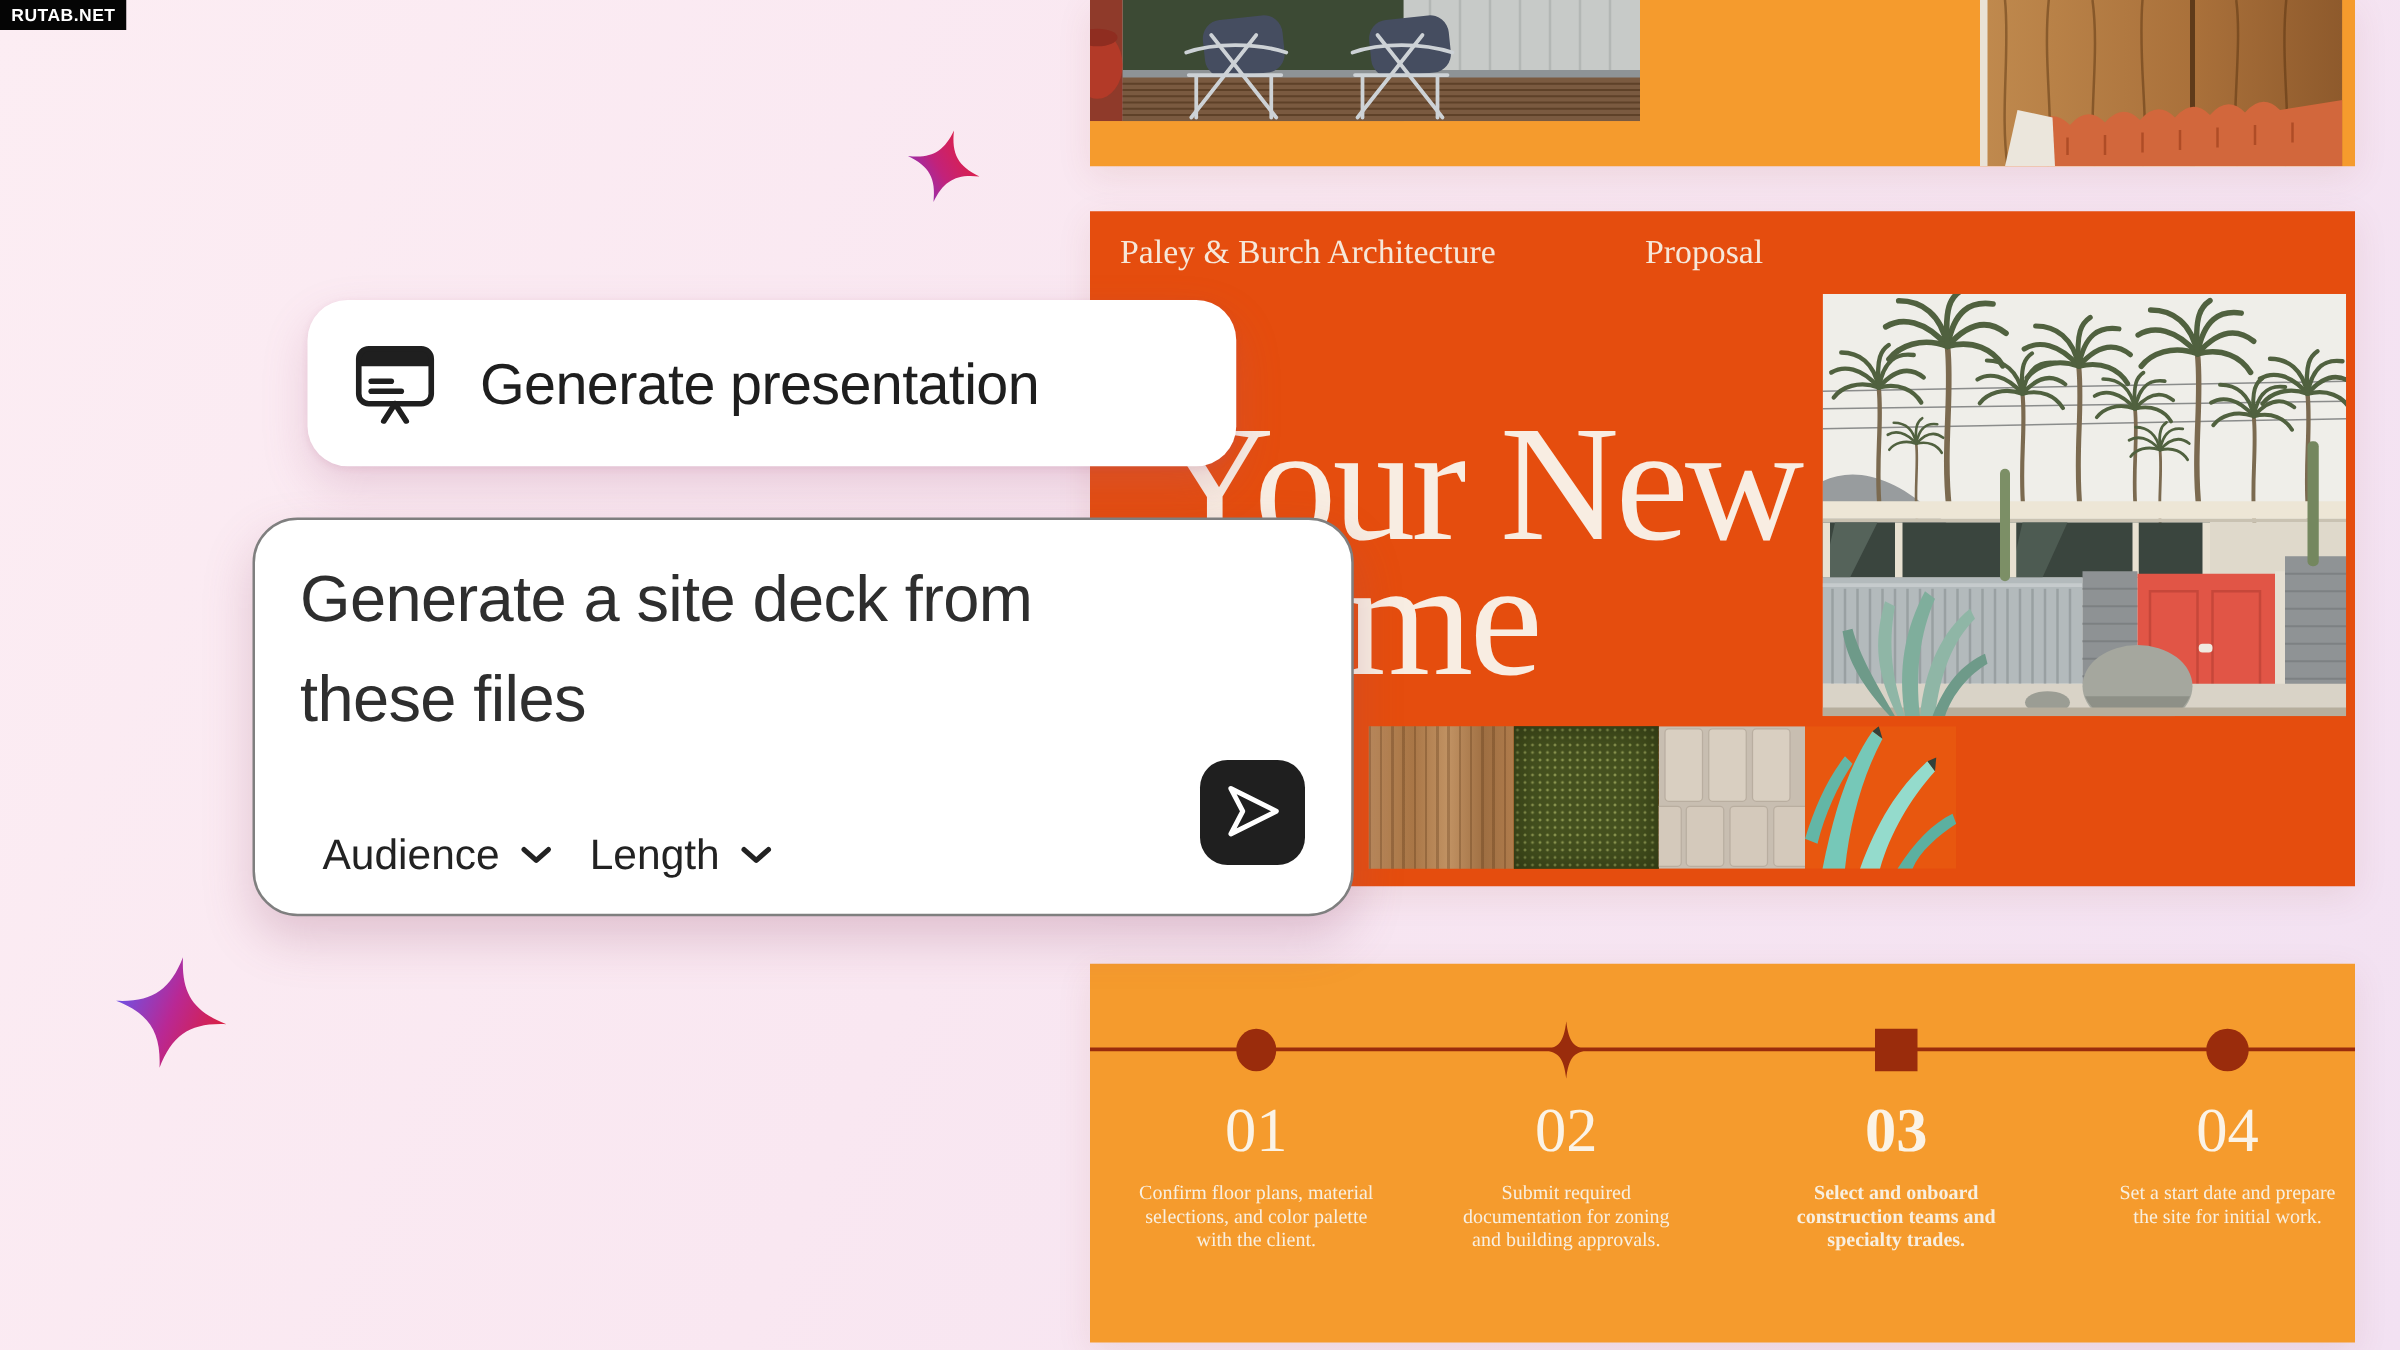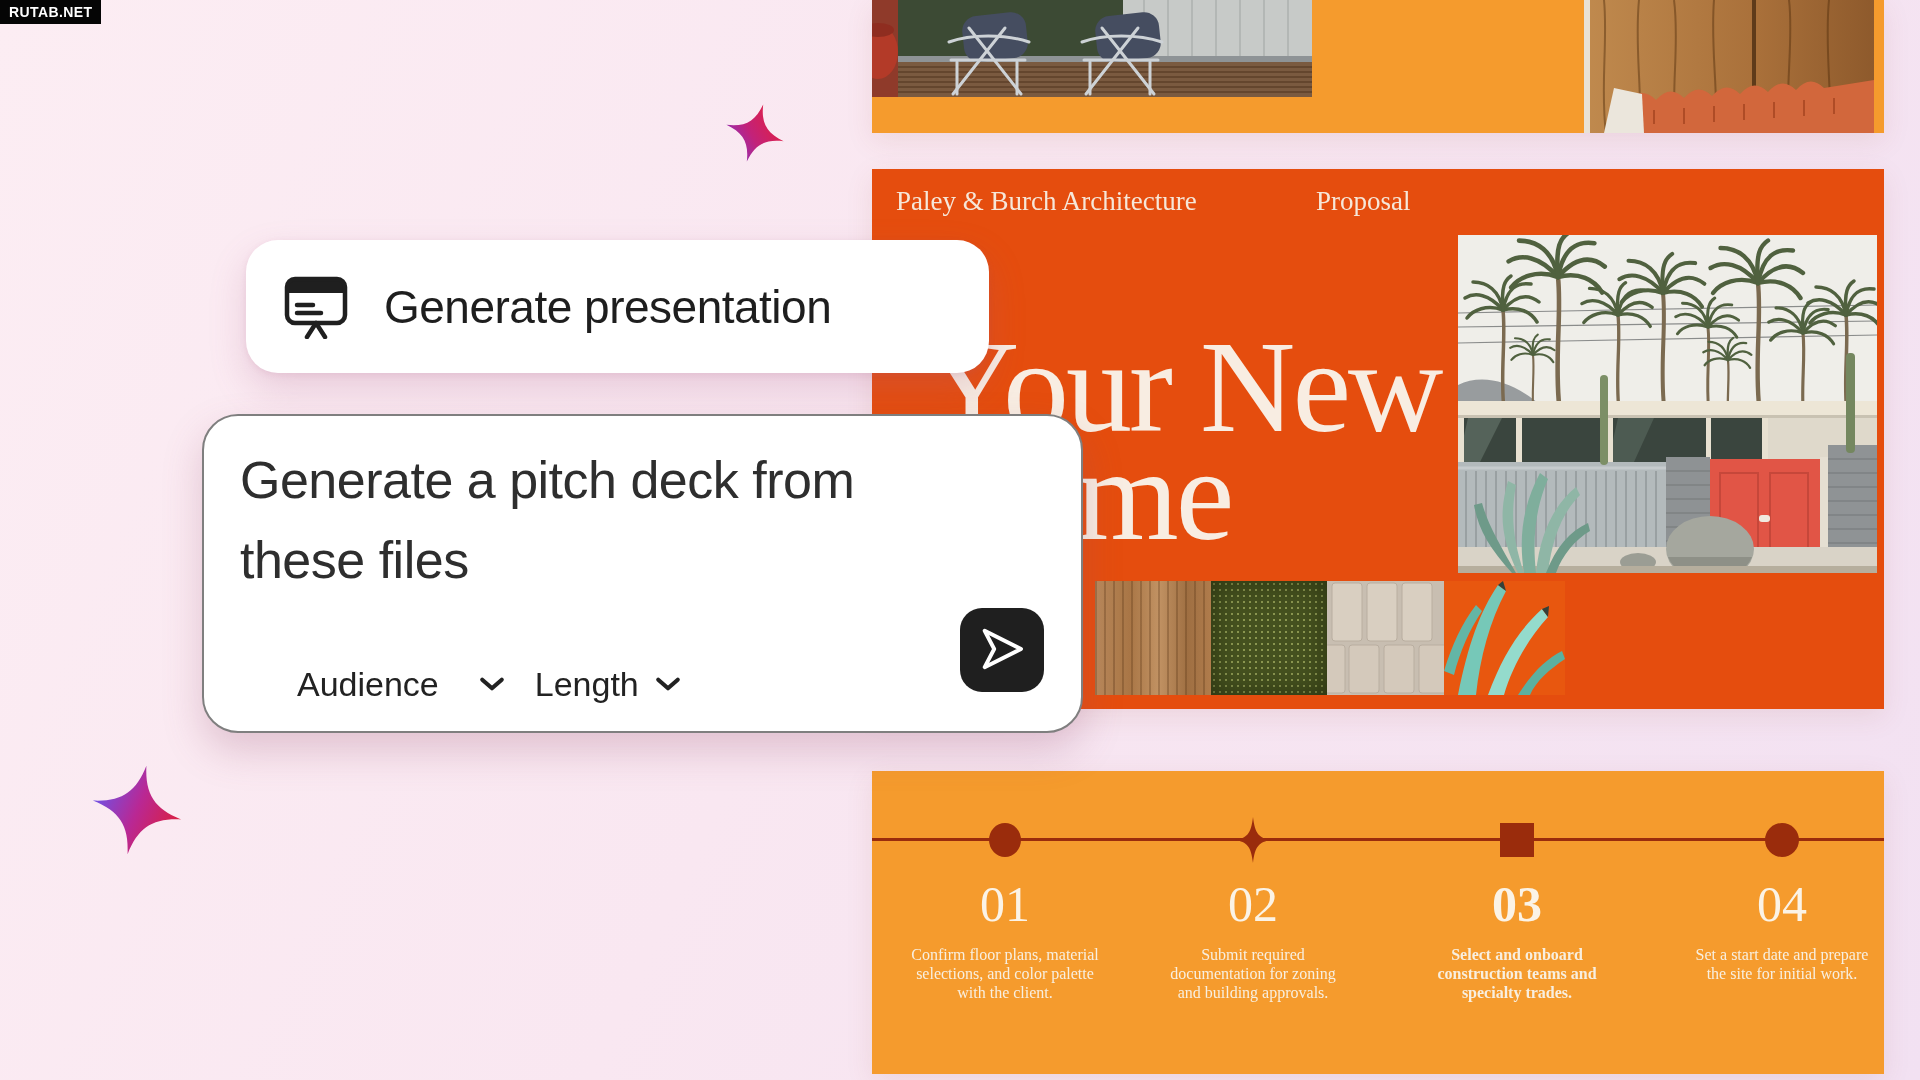--- a/index.html
+++ b/index.html
@@ -93,21 +93,21 @@
     font-size:52px;line-height:80px;color:#2e2e2e;letter-spacing:-.5px;white-space:nowrap;
   }
   .controls{
     position:absolute;left:42px;top:244px;height:48px;
     display:flex;align-items:center;color:#222;
   }
   .control{display:flex;align-items:center;cursor:pointer;}
   .control .lbl{font-size:34px;white-space:nowrap;}
   .files-icon{width:40px;height:46px;margin-right:8px;}
   .chev{width:26px;height:16px;margin-left:16px;}
-  .gap1{margin-left:51px;gap:24px;} .gap2{margin-left:30px;}
+  .gap1{margin-left:12px;} .gap2{margin-left:30px;}
   .send-btn{
     position:absolute;left:756px;top:192px;width:84px;height:84px;
     background:#1F1F1F;border-radius:22px;border:none;cursor:pointer;
     display:flex;align-items:center;justify-content:center;
   }
   .send-btn svg{width:52px;height:52px;}
 
   
   .sparkle{position:absolute;z-index:5;}
   .sparkle-1{left:724px;top:100px;width:62px;height:66px;transform:rotate(16deg);}
@@ -432,21 +432,21 @@
           <line x1="34" y1="48" x2="25" y2="62"></line>
           <line x1="34" y1="48" x2="43" y2="62"></line>
         </g>
       </svg>
     </span>
     <span class="chip-label">Generate presentation</span>
   </div>
 
   <div class="prompt-card">
     <div class="prompt-text">
-      <div>Generate a pitch deck from</div>
+      <div>Generate a site deck from</div>
       <div>these files</div>
     </div>
     <div class="controls">
       <div class="control gap1">
         <span class="lbl">Audience</span>
         <span class="chev">
           <svg width="26" height="16" viewBox="0 0 24 14">
               <path d="M3,3 L12,11 L21,3" fill="none" stroke="#222" stroke-width="3.8" stroke-linecap="round" stroke-linejoin="round"></path>
             </svg>
         </span>

